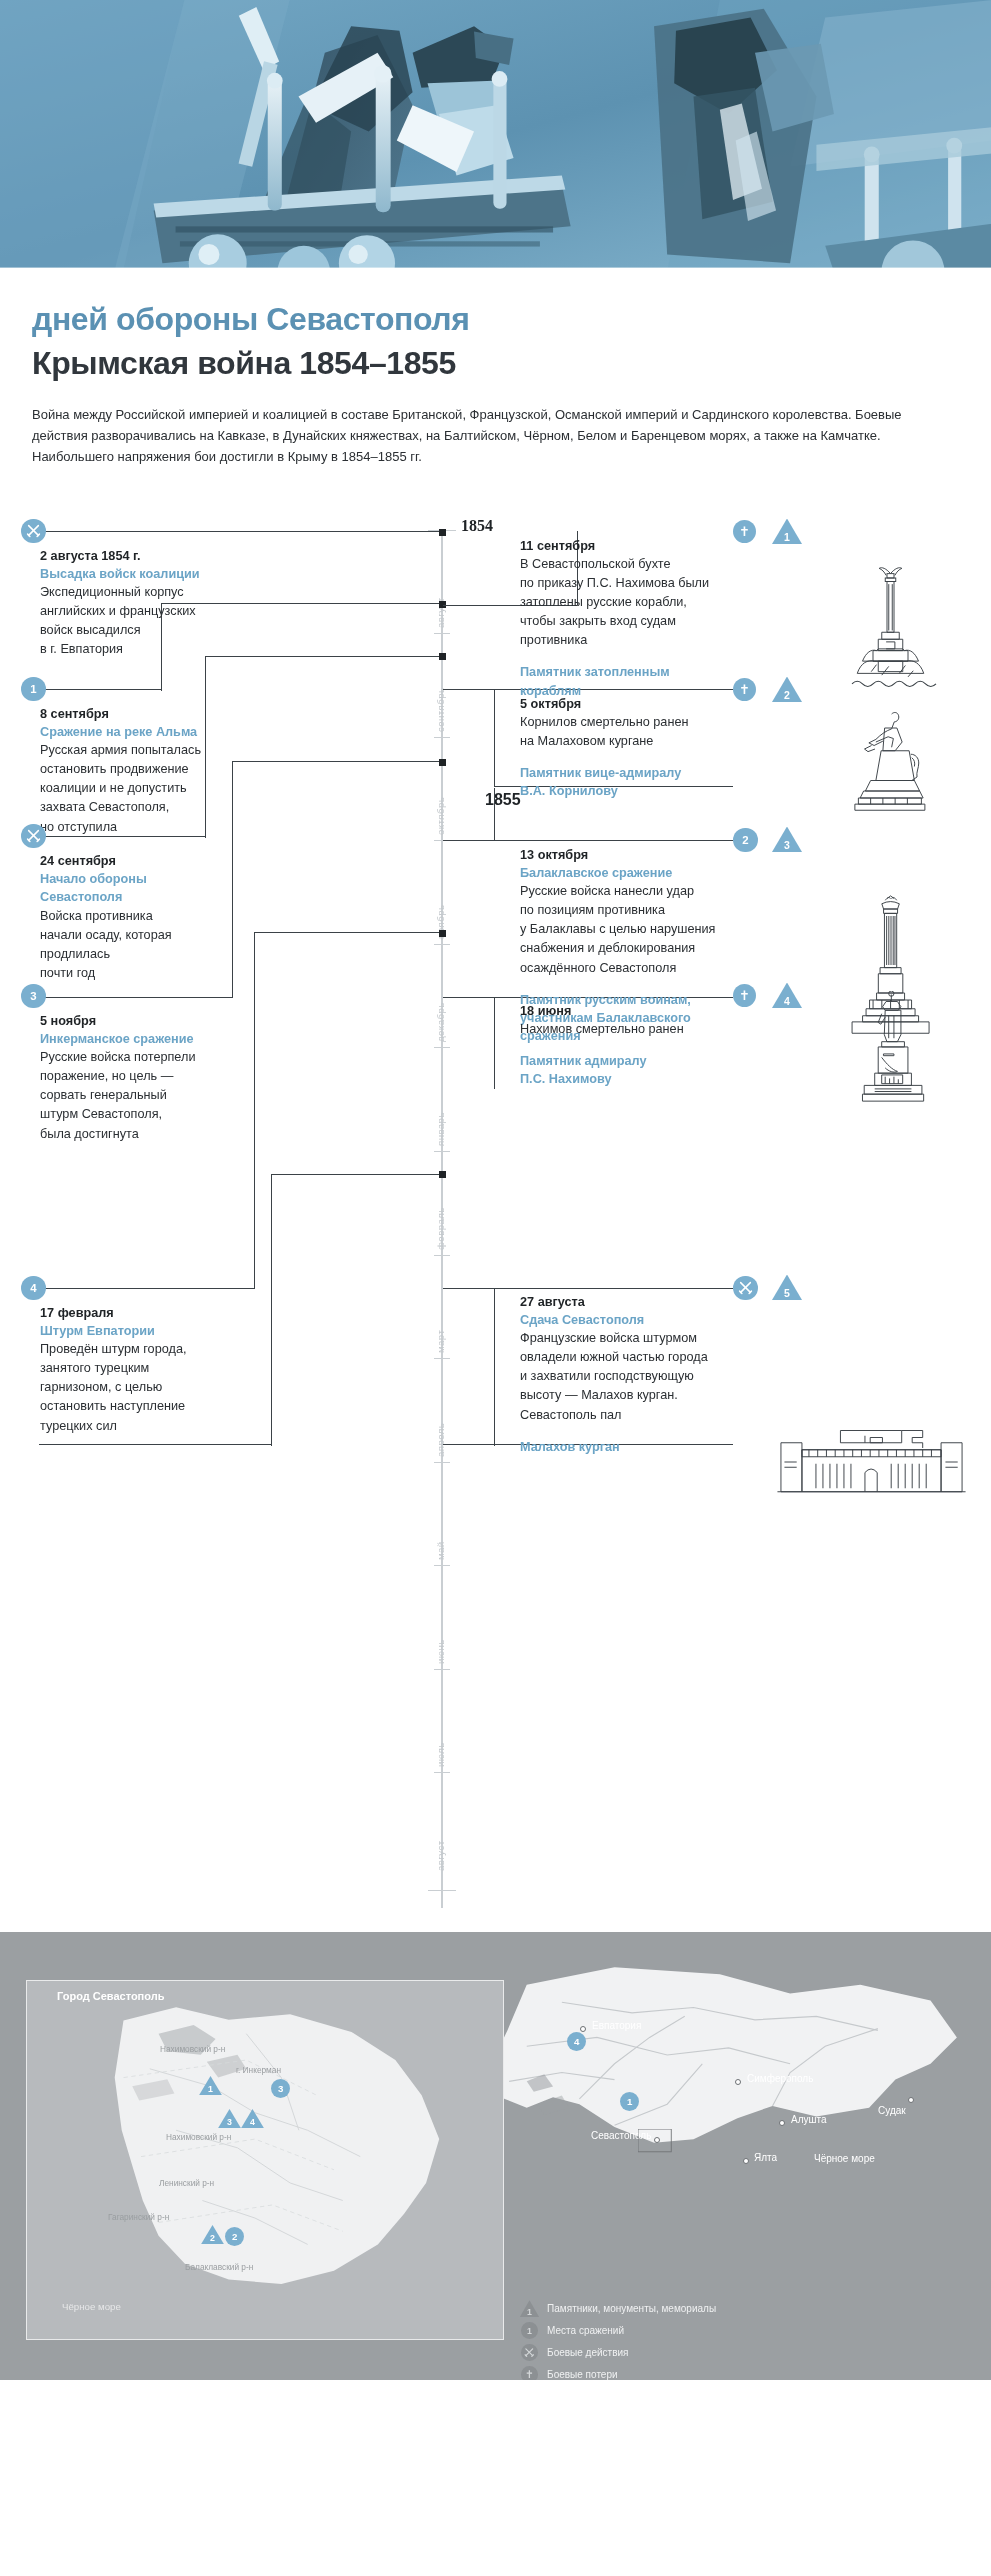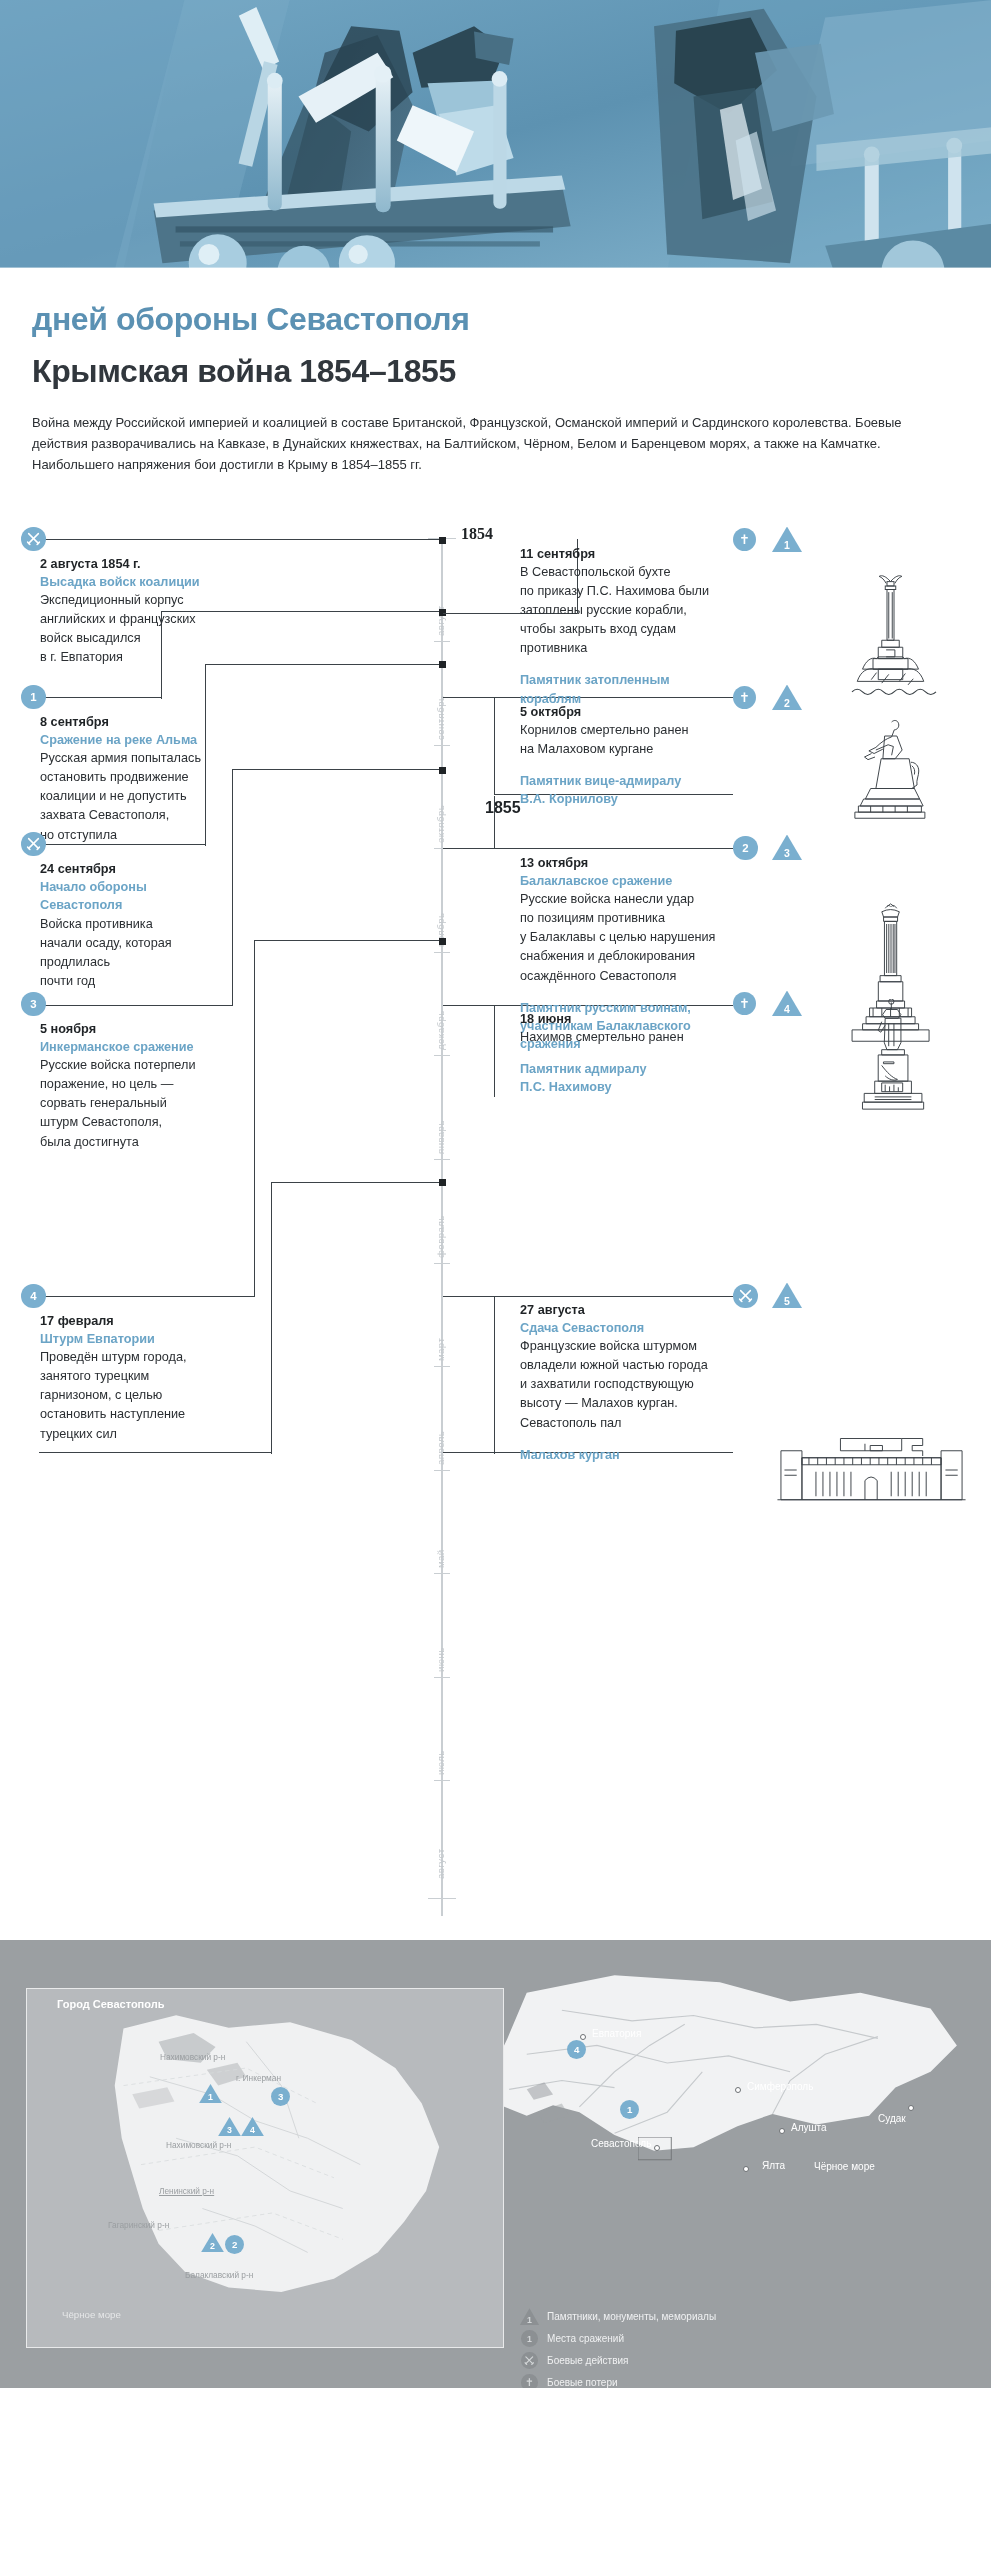--- a/index.html
+++ b/index.html
@@ -18,21 +18,21 @@
   .hero svg { position:absolute; inset:0; width:992px; height:272px; display:block; }
 
   
   .titlewrap { padding: 26px 32px 0 32px; display:flex; align-items:flex-start; }
   .big-num {
     font-size: 91px; line-height: 0.92; font-weight: 700; color:#5b91b3;
     letter-spacing: -3.5px; margin-right: 12.3px; margin-top:-5.3px;
   }
   .title-lines { padding-top: 5.3px; }
   .t-line1 { font-size: 32px; font-weight:700; color:#5b91b3; line-height:1.06; letter-spacing:-0.4px;}
-  .t-line2 { font-size: 32px; font-weight:700; color:#31373d; line-height:1.1; letter-spacing:-0.4px; margin-top:17px;}
+  .t-line2 { font-size: 32px; font-weight:700; color:#31373d; line-height:1.1; letter-spacing:-0.4px; margin-top:9px;}
 
   .intro { margin: 23px 32px 0 32px; font-size:13px; line-height:1.62; color:#2b2f33; max-width:913px; }
 
   
   .timeline { position:relative; width:992px; height:1431px; margin-top:30px; }
   .axis { position:absolute; left:441px; top:32px; width:1.8px; height:1378px; background:#c9ced2; }
   .axis-tick { position:absolute; left:434px; width:16px; height:1.8px; background:#c9ced2; }
   .axis-end { position:absolute; left:428px; width:28px; height:1.8px; background:#c9ced2; }
   .month { position:absolute; left:435px; font-size:9.7px; color:#c3c8cc;
            writing-mode: vertical-rl; transform: rotate(180deg); letter-spacing:0.4px; white-space:nowrap;}
@@ -593,21 +593,21 @@
         </g>
         <g stroke="#d7dadc" stroke-width="0.9" stroke-dasharray="5 4" fill="none" opacity="0.95">
           <path d="M110 110 L250 90 L330 130"></path>
           <path d="M130 200 L260 180 L350 215"></path>
           <path d="M150 275 L280 255 L360 285"></path>
         </g>
       </svg>
       <div class="mlabel" style="left:133px; top:63px; font-size:8.3px; color:#9a9ea1;">Нахимовский р-н</div>
       <div class="mlabel" style="left:209px; top:84px; font-size:8.3px; color:#9a9ea1;">г. Инкерман</div>
       <div class="mlabel" style="left:139px; top:151px; font-size:8.3px; color:#9a9ea1;">Нахимовский р-н</div>
-      <div class="mlabel" style="left:132px; top:197px; font-size:8.3px; color:#9a9ea1;text-decoration:underline;">Ленинский р-н</div>
+      <div class="mlabel" style="left:132px; top:197px; font-size:8.3px; color:#9a9ea1;">Ленинский р-н</div>
       <div class="mlabel" style="left:81px;  top:231px; font-size:8.3px; color:#9a9ea1;">Гагаринский р-н</div>
       <div class="mlabel" style="left:158px; top:281px; font-size:8.3px; color:#9a9ea1;">Балаклавский р-н</div>
       <div class="inset-sea">Чёрное море</div>
 
       <div class="mapbadge" style="left:172px; top:95px;">
         <div class="tri-badge">
             <span class="tri"></span>
             <span class="tnum">1</span>
           </div>
       </div>
@@ -641,21 +641,21 @@
     <div class="mlabel" style="left:592px; top:88px;">Евпатория</div>
     <div class="mdot" style="left:735px; top:147px;"></div>
     <div class="mlabel" style="left:747px; top:141px;">Симферополь</div>
     <div class="mdot" style="left:908px; top:165px;"></div>
     <div class="mlabel" style="left:878px; top:173px;">Судак</div>
     <div class="mdot" style="left:779px; top:188px;"></div>
     <div class="mlabel" style="left:791px; top:182px;">Алушта</div>
     <div class="mdot" style="left:654px; top:205px;"></div>
     <div class="mlabel" style="left:591px; top:198px;">Севастополь</div>
     <div class="mdot" style="left:743px; top:226px;"></div>
-    <div class="mlabel" style="left:754px; top:220px;margin-left:8px;">Ялта</div>
+    <div class="mlabel" style="left:754px; top:220px;">Ялта</div>
     <div class="mlabel" style="left:814px; top:221px;">Чёрное море</div>
 
     <div class="mapbadge" style="left:567px; top:100px;">
       <div class="circle-badge">4</div>
     </div>
     <div class="mapbadge" style="left:620px; top:160px;">
       <div class="circle-badge">1</div>
     </div>
     <svg style="position:absolute; left:638px; top:197px;" width="35" height="24.6" aria-hidden="true" viewBox="0 0 40 28">
         <rect x="0" y="0" width="38" height="26" fill="none" stroke="#6f7275" stroke-width="1"></rect>

